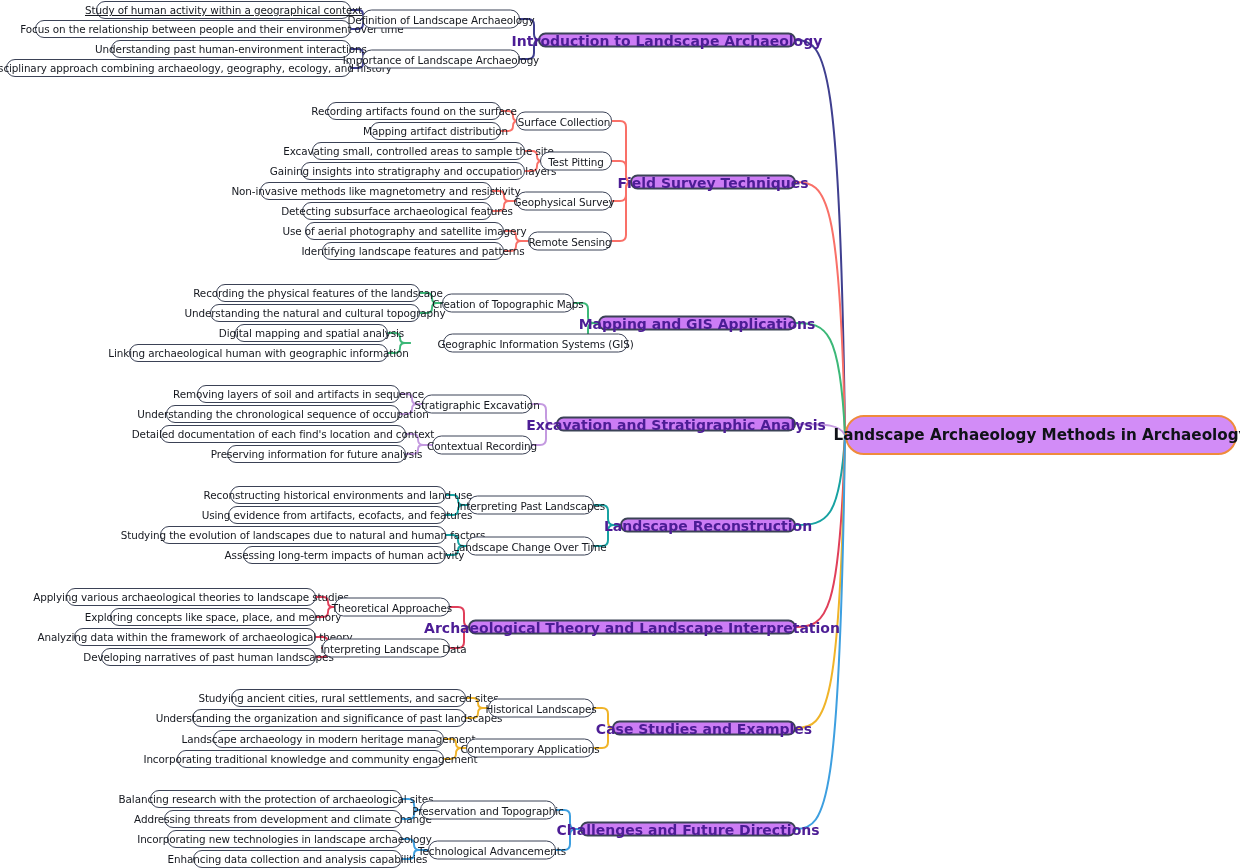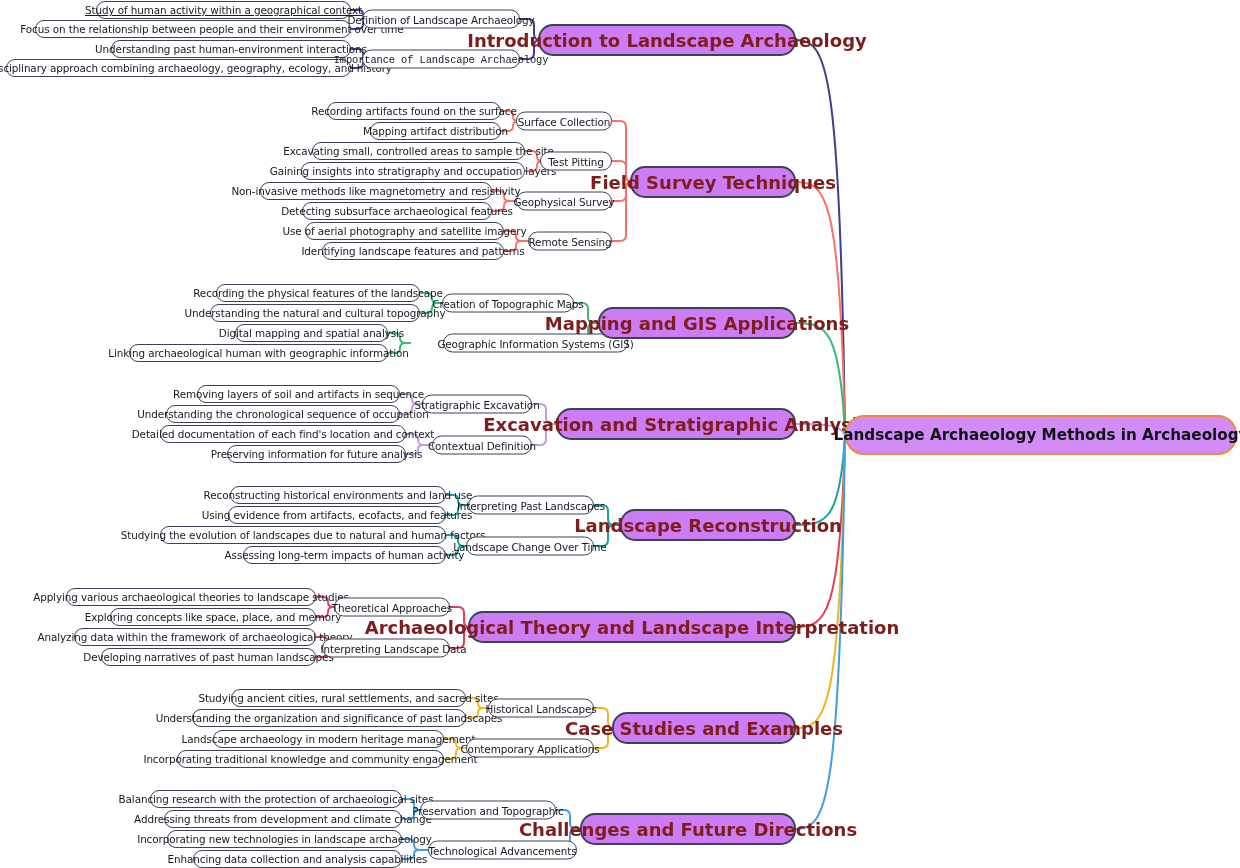--- a/index.html
+++ b/index.html
@@ -48,24 +48,24 @@
   .lvl2 {
     font-size: 10.4px;
     height: 19px;
     border-radius: 11px;
   }
   
   .lvl1 {
     background: #cc7cf5;
     border: 2px solid #3b4256;
     border-radius: 15px;
-    color: #7f1d1d;
+    color: #4c1d95;
     font-weight: bold;
-    font-size: 18px;
-    height: 32px;
+    font-size: 14px;
+    height: 15px;
     padding: 0 14px;
   }
   
   .root {
     background: #d28cf7;
     border: 2.4px solid #ef8b3c;
     border-radius: 19px;
     color: #101218;
     font-weight: bold;
     font-size: 15.2px;
@@ -140,21 +140,21 @@
       <path d="M 556 850 L 564 850 Q 570 850 570 844 L 570 835 Q 570 829 576 829 L 580 829" fill="none" stroke="#3d9fe0" stroke-width="2" stroke-linecap="round" stroke-linejoin="round"></path>
       <path d="M 402 839 L 408.5 839 Q 414 839 414 844.5 L 414 844.5 Q 414 850 419.5 850 L 428 850" fill="none" stroke="#3d9fe0" stroke-width="1.9" stroke-linecap="round" stroke-linejoin="round"></path>
       <path d="M 402 859 L 409.5 859 Q 414 859 414 854.5 L 414 854.5 Q 414 850 418.5 850 L 428 850" fill="none" stroke="#3d9fe0" stroke-width="1.9" stroke-linecap="round" stroke-linejoin="round"></path>
     </svg>
   <div id="nodes">
       <div class="node leaf" style="left: 96px; top: 10px; width: 255px; text-decoration: underline;">Study of human activity within a geographical context</div>
       <div class="node leaf" style="left: 35px; top: 29px; width: 316px; padding-left: 47px;">Focus on the relationship between people and their environment over time</div>
       <div class="node lvl2" style="left: 362px; top: 19px; width: 158px;">Definition of Landscape Archaeology</div>
       <div class="node leaf" style="left: 111px; top: 49px; width: 240px;">Understanding past human-environment interactions</div>
       <div class="node leaf" style="left: 6px; top: 68px; width: 345px;">Interdisciplinary approach combining archaeology, geography, ecology, and history</div>
-      <div class="node lvl2" style="left: 362px; top: 59px; width: 158px; font-family: Liberation Mono, monospace;">Importance of Landscape Archaeology</div>
+      <div class="node lvl2" style="left: 362px; top: 59px; width: 158px;">Importance of Landscape Archaeology</div>
       <div class="node lvl1" style="left: 538px; top: 40px; width: 258px;">Introduction to Landscape Archaeology</div>
       <div class="node leaf" style="left: 327px; top: 111px; width: 174px;">Recording artifacts found on the surface</div>
       <div class="node leaf" style="left: 370px; top: 131px; width: 131px;">Mapping artifact distribution</div>
       <div class="node lvl2" style="left: 516px; top: 121px; width: 96px; border-radius: 9px;">Surface Collection</div>
       <div class="node leaf" style="left: 312px; top: 151px; width: 213px;">Excavating small, controlled areas to sample the site</div>
       <div class="node leaf" style="left: 301px; top: 171px; width: 224px;">Gaining insights into stratigraphy and occupation layers</div>
       <div class="node lvl2" style="left: 540px; top: 161px; width: 72px;">Test Pitting</div>
       <div class="node leaf" style="left: 260px; top: 191px; width: 232px;">Non-invasive methods like magnetometry and resistivity</div>
       <div class="node leaf" style="left: 302px; top: 211px; width: 190px;">Detecting subsurface archaeological features</div>
       <div class="node lvl2" style="left: 516px; top: 201px; width: 96px;">Geophysical Survey</div>
@@ -167,21 +167,21 @@
       <div class="node lvl2" style="left: 442px; top: 303px; width: 132px;">Creation of Topographic Maps</div>
       <div class="node leaf" style="left: 235px; top: 333px; width: 153px;">Digital mapping and spatial analysis</div>
       <div class="node leaf" style="left: 129px; top: 353px; width: 259px;">Linking archaeological human with geographic information</div>
       <div class="node lvl2" style="left: 410px; top: 343px; width: 185px; margin-left: 33px;">Geographic Information Systems (GIS)</div>
       <div class="node lvl1" style="left: 598px; top: 323px; width: 198px;">Mapping and GIS Applications</div>
       <div class="node leaf" style="left: 197px; top: 394px; width: 203px;">Removing layers of soil and artifacts in sequence</div>
       <div class="node leaf" style="left: 166px; top: 414px; width: 234px;">Understanding the chronological sequence of occupation</div>
       <div class="node lvl2" style="left: 422px; top: 404px; width: 110px;">Stratigraphic Excavation</div>
       <div class="node leaf" style="left: 160px; top: 434px; width: 246px;">Detailed documentation of each find's location and context</div>
       <div class="node leaf" style="left: 227px; top: 454px; width: 179px;">Preserving information for future analysis</div>
-      <div class="node lvl2" style="left: 432px; top: 445px; width: 100px;">Contextual Definition</div>
+      <div class="node lvl2" style="left: 432px; top: 445px; width: 100px;">Contextual Recording</div>
       <div class="node lvl1" style="left: 556px; top: 424px; width: 240px;">Excavation and Stratigraphic Analysis</div>
       <div class="node leaf" style="left: 230px; top: 495px; width: 216px;">Reconstructing historical environments and land use</div>
       <div class="node leaf" style="left: 228px; top: 515px; width: 218px;">Using evidence from artifacts, ecofacts, and features</div>
       <div class="node lvl2" style="left: 468px; top: 505px; width: 126px;">Interpreting Past Landscapes</div>
       <div class="node leaf" style="left: 160px; top: 535px; width: 286px;">Studying the evolution of landscapes due to natural and human factors</div>
       <div class="node leaf" style="left: 243px; top: 555px; width: 203px;">Assessing long-term impacts of human activity</div>
       <div class="node lvl2" style="left: 466px; top: 546px; width: 128px;">Landscape Change Over Time</div>
       <div class="node lvl1" style="left: 620px; top: 525px; width: 176px;">Landscape Reconstruction</div>
       <div class="node leaf" style="left: 66px; top: 597px; width: 250px;">Applying various archaeological theories to landscape studies</div>
       <div class="node leaf" style="left: 110px; top: 617px; width: 206px;">Exploring concepts like space, place, and memory</div>
@@ -195,17 +195,17 @@
       <div class="node lvl2" style="left: 488px; top: 708px; width: 106px;">Historical Landscapes</div>
       <div class="node leaf" style="left: 213px; top: 739px; width: 231px;">Landscape archaeology in modern heritage management</div>
       <div class="node leaf" style="left: 177px; top: 759px; width: 267px;">Incorporating traditional knowledge and community engagement</div>
       <div class="node lvl2" style="left: 466px; top: 748px; width: 128px;">Contemporary Applications</div>
       <div class="node lvl1" style="left: 612px; top: 728px; width: 184px;">Case Studies and Examples</div>
       <div class="node leaf" style="left: 150px; top: 799px; width: 252px;">Balancing research with the protection of archaeological sites</div>
       <div class="node leaf" style="left: 164px; top: 819px; width: 238px;">Addressing threats from development and climate change</div>
       <div class="node lvl2" style="left: 420px; top: 810px; width: 136px;">Preservation and Topographic</div>
       <div class="node leaf" style="left: 167px; top: 839px; width: 235px;">Incorporating new technologies in landscape archaeology</div>
       <div class="node leaf" style="left: 193px; top: 859px; width: 209px;">Enhancing data collection and analysis capabilities</div>
-      <div class="node lvl2" style="left: 428px; top: 850px; width: 149px;">Technological Advancements</div>
+      <div class="node lvl2" style="left: 428px; top: 850px; width: 128px;">Technological Advancements</div>
       <div class="node lvl1" style="left: 580px; top: 829px; width: 216px;">Challenges and Future Directions</div>
       <div class="node root" style="left: 845px; top: 435px; width: 392px;">Landscape Archaeology Methods in Archaeology</div>
     </div>
 </div>
 
 </body></html>

